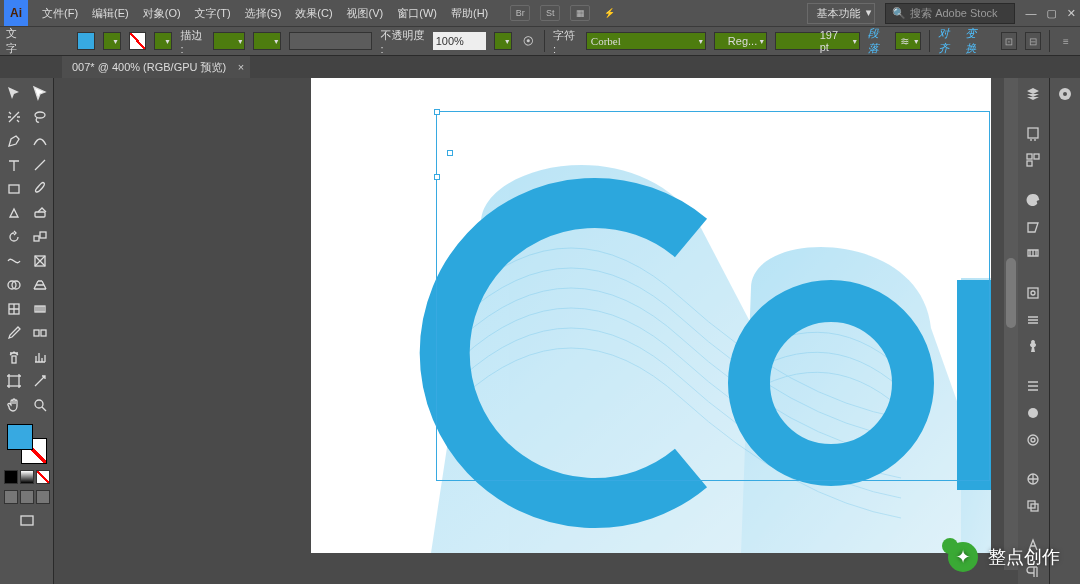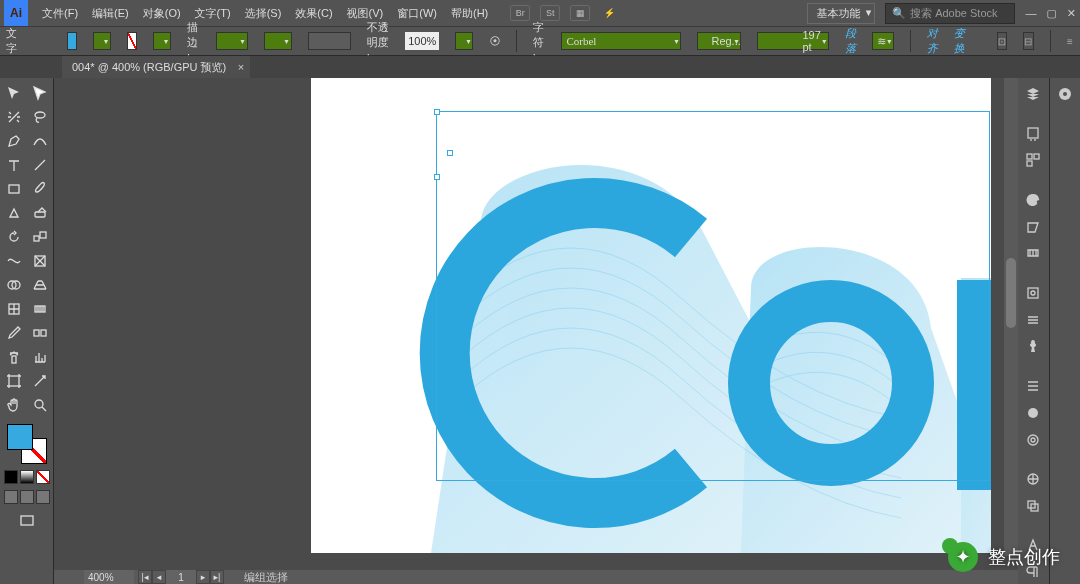--- a/index.html
+++ b/index.html
@@ -9,21 +9,21 @@
   .menubar{height:26px;background:#535353;display:flex;align-items:center;padding:0 4px;gap:2px;}
   .ai-badge{width:24px;height:32px;background:#3b82f6;color:#4b1f00;display:flex;align-items:center;justify-content:center;font-weight:bold;border-radius:2px;margin-right:6px;font-size:12px;}
   .menu-item{padding:3px 6px;cursor:pointer;}
   .menubar .spacer{flex:1;}
   .top-icon{width:20px;height:16px;display:inline-flex;align-items:center;justify-content:center;margin:0 4px;color:#bbb;border:1px solid #6a6a6a;border-radius:2px;font-size:9px;}
   .workspace-dd{margin-left:26px;padding:2px 14px 2px 8px;border:1px solid #6a6a6a;position:relative;}
   .workspace-dd:after{content:"▾";position:absolute;right:3px;}
   .search-stock{margin-left:8px;padding:2px 6px;background:#3c3c3c;border:1px solid #2a2a2a;color:#999;width:130px;display:flex;align-items:center;gap:4px;}
   .win-controls{margin-left:8px;display:flex;gap:10px;color:#ccc;}
   
-  .controlbar{height:30px;background:#535353;border-top:1px solid #3a3a3a;border-bottom:1px solid #2a2a2a;display:flex;align-items:center;padding:0 6px;gap:16px;}
+  .controlbar{height:30px;background:#535353;border-top:1px solid #3a3a3a;border-bottom:1px solid #2a2a2a;display:flex;align-items:center;padding:0 6px;gap:8px;}
   .ctrl-label{color:#ddd;}
   .swatch{width:20px;height:18px;border:1px solid #333;display:inline-block;}
   .swatch.blue{background:#37a9e1;}
   .swatch.none{background:#fff;position:relative;}
   .swatch.none:after{content:"";position:absolute;inset:0;background:linear-gradient(to top right,transparent 45%,red 45%,red 55%,transparent 55%);}
   .dd{padding:1px 12px 1px 4px;border:1px solid #333;background:#4d7c0f;position:relative;min-width:14px;height:18px;display:inline-flex;align-items:center;}
   .dd:after{content:"▾";position:absolute;right:2px;font-size:8px;}
   .num-input{width:60px;height:18px;background:#eee;color:#333;padding:0 3px;display:inline-flex;align-items:center;}
   .wide-input{width:94px;height:18px;background:#5c5c5c;border:1px solid #333;}
   .ctrl-link{color:#4fc0ff;cursor:pointer;font-style:italic;}
@@ -143,21 +143,21 @@
   <span class="ctrl-link">变换</span>
   <span class="spacer" style="flex:1;"></span>
   <span class="arrange-icon">⊡</span>
   <span class="arrange-icon">⊟</span>
   <span class="sep"></span>
   <span class="arrange-icon" style="border:none;">≡</span>
 </div>
 
 <div class="tabstrip">
   <div class="doc-tab">
-    <span>004* @ 400% (RGB/GPU 预览)</span>
+    <span>007* @ 400% (RGB/GPU 预览)</span>
     <span class="close">×</span>
   </div>
 </div>
 
 <div class="main">
 
   <div class="toolbox">
     <div class="tool-row">
         <div class="tool filled">
           <svg viewBox="0 0 16 16">
@@ -406,31 +406,20 @@
           <div class="handle" style="left:-3px;top:62px;"></div>
           <div class="handle" style="left:10px;top:38px;"></div>
         </div>
       </div>
 
       <div class="vscroll">
           <div class="thumb"></div>
         </div>
     </div>
 
-    <div class="hscroll">
-      <span style="width:30px;"></span>
-      <span class="zoom-dd">400%</span>
-      <span style="width:4px;"></span>
-      <span class="nav-btn">|◂</span>
-      <span class="nav-btn">◂</span>
-      <span class="zoom-dd" style="width:30px;justify-content:center;">1</span>
-      <span class="nav-btn">▸</span>
-      <span class="nav-btn">▸|</span>
-      <span class="status-text">编组选择</span>
-    </div>
   </div>
 
   <div class="right-panels">
     <div class="panel-col">
       <div class="p-btn filled">
           <svg viewBox="0 0 16 16">
             <path d="M8 2l6 3-6 3-6-3zM2 8l6 3 6-3M2 11l6 3 6-3"></path>
           </svg>
         </div>
       <div class="p-gap"></div>

